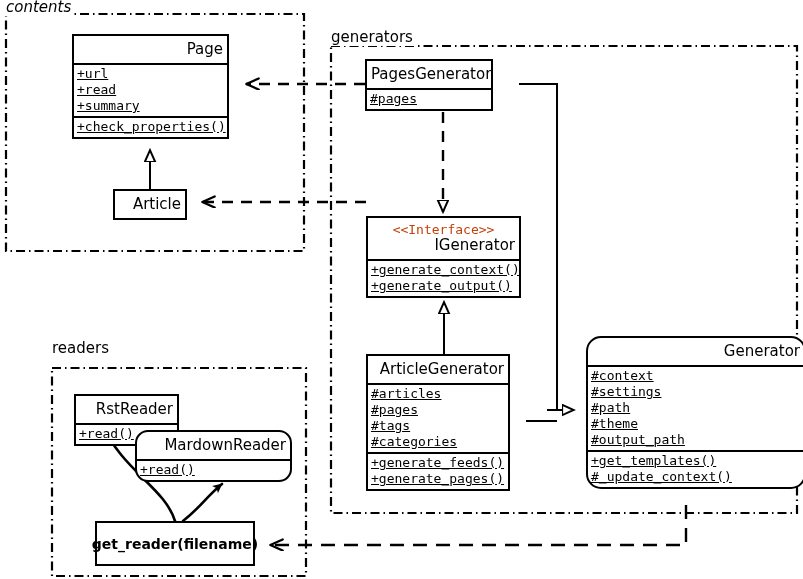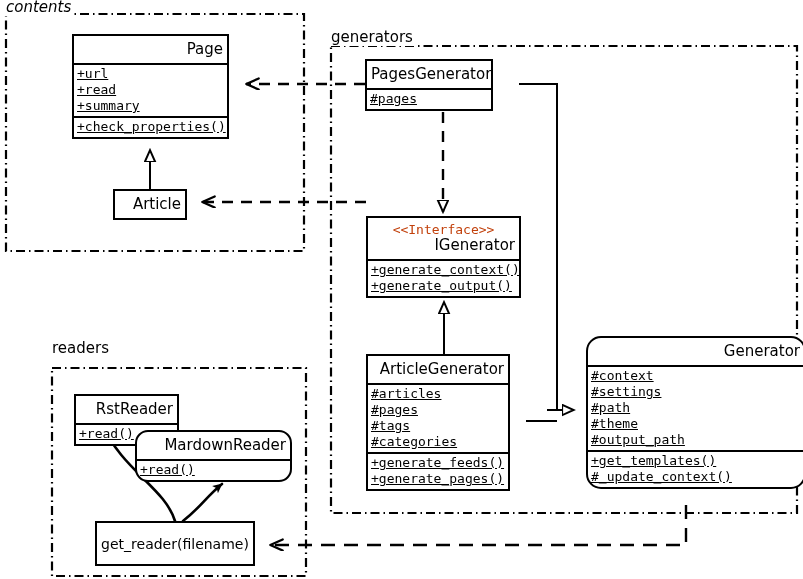--- a/index.html
+++ b/index.html
@@ -79,20 +79,21 @@
     position: absolute;
     box-sizing: border-box;
     border: 2px solid #000;
     background: #ffffff;
     z-index: 5;
     display: flex;
     align-items: center;
     justify-content: center;
     font-size: 14px;
     color: #000;
+    font-weight: bold;
   }
 </style>
 </head>
 <body>
 
 <div id="canvas">
 
   <svg class="layer" xmlns="http://www.w3.org/2000/svg">
 
     <rect x="6" y="14" width="298" height="237" fill="none" stroke="#000" stroke-width="2.2" stroke-dasharray="9 4 1.5 4"></rect>

